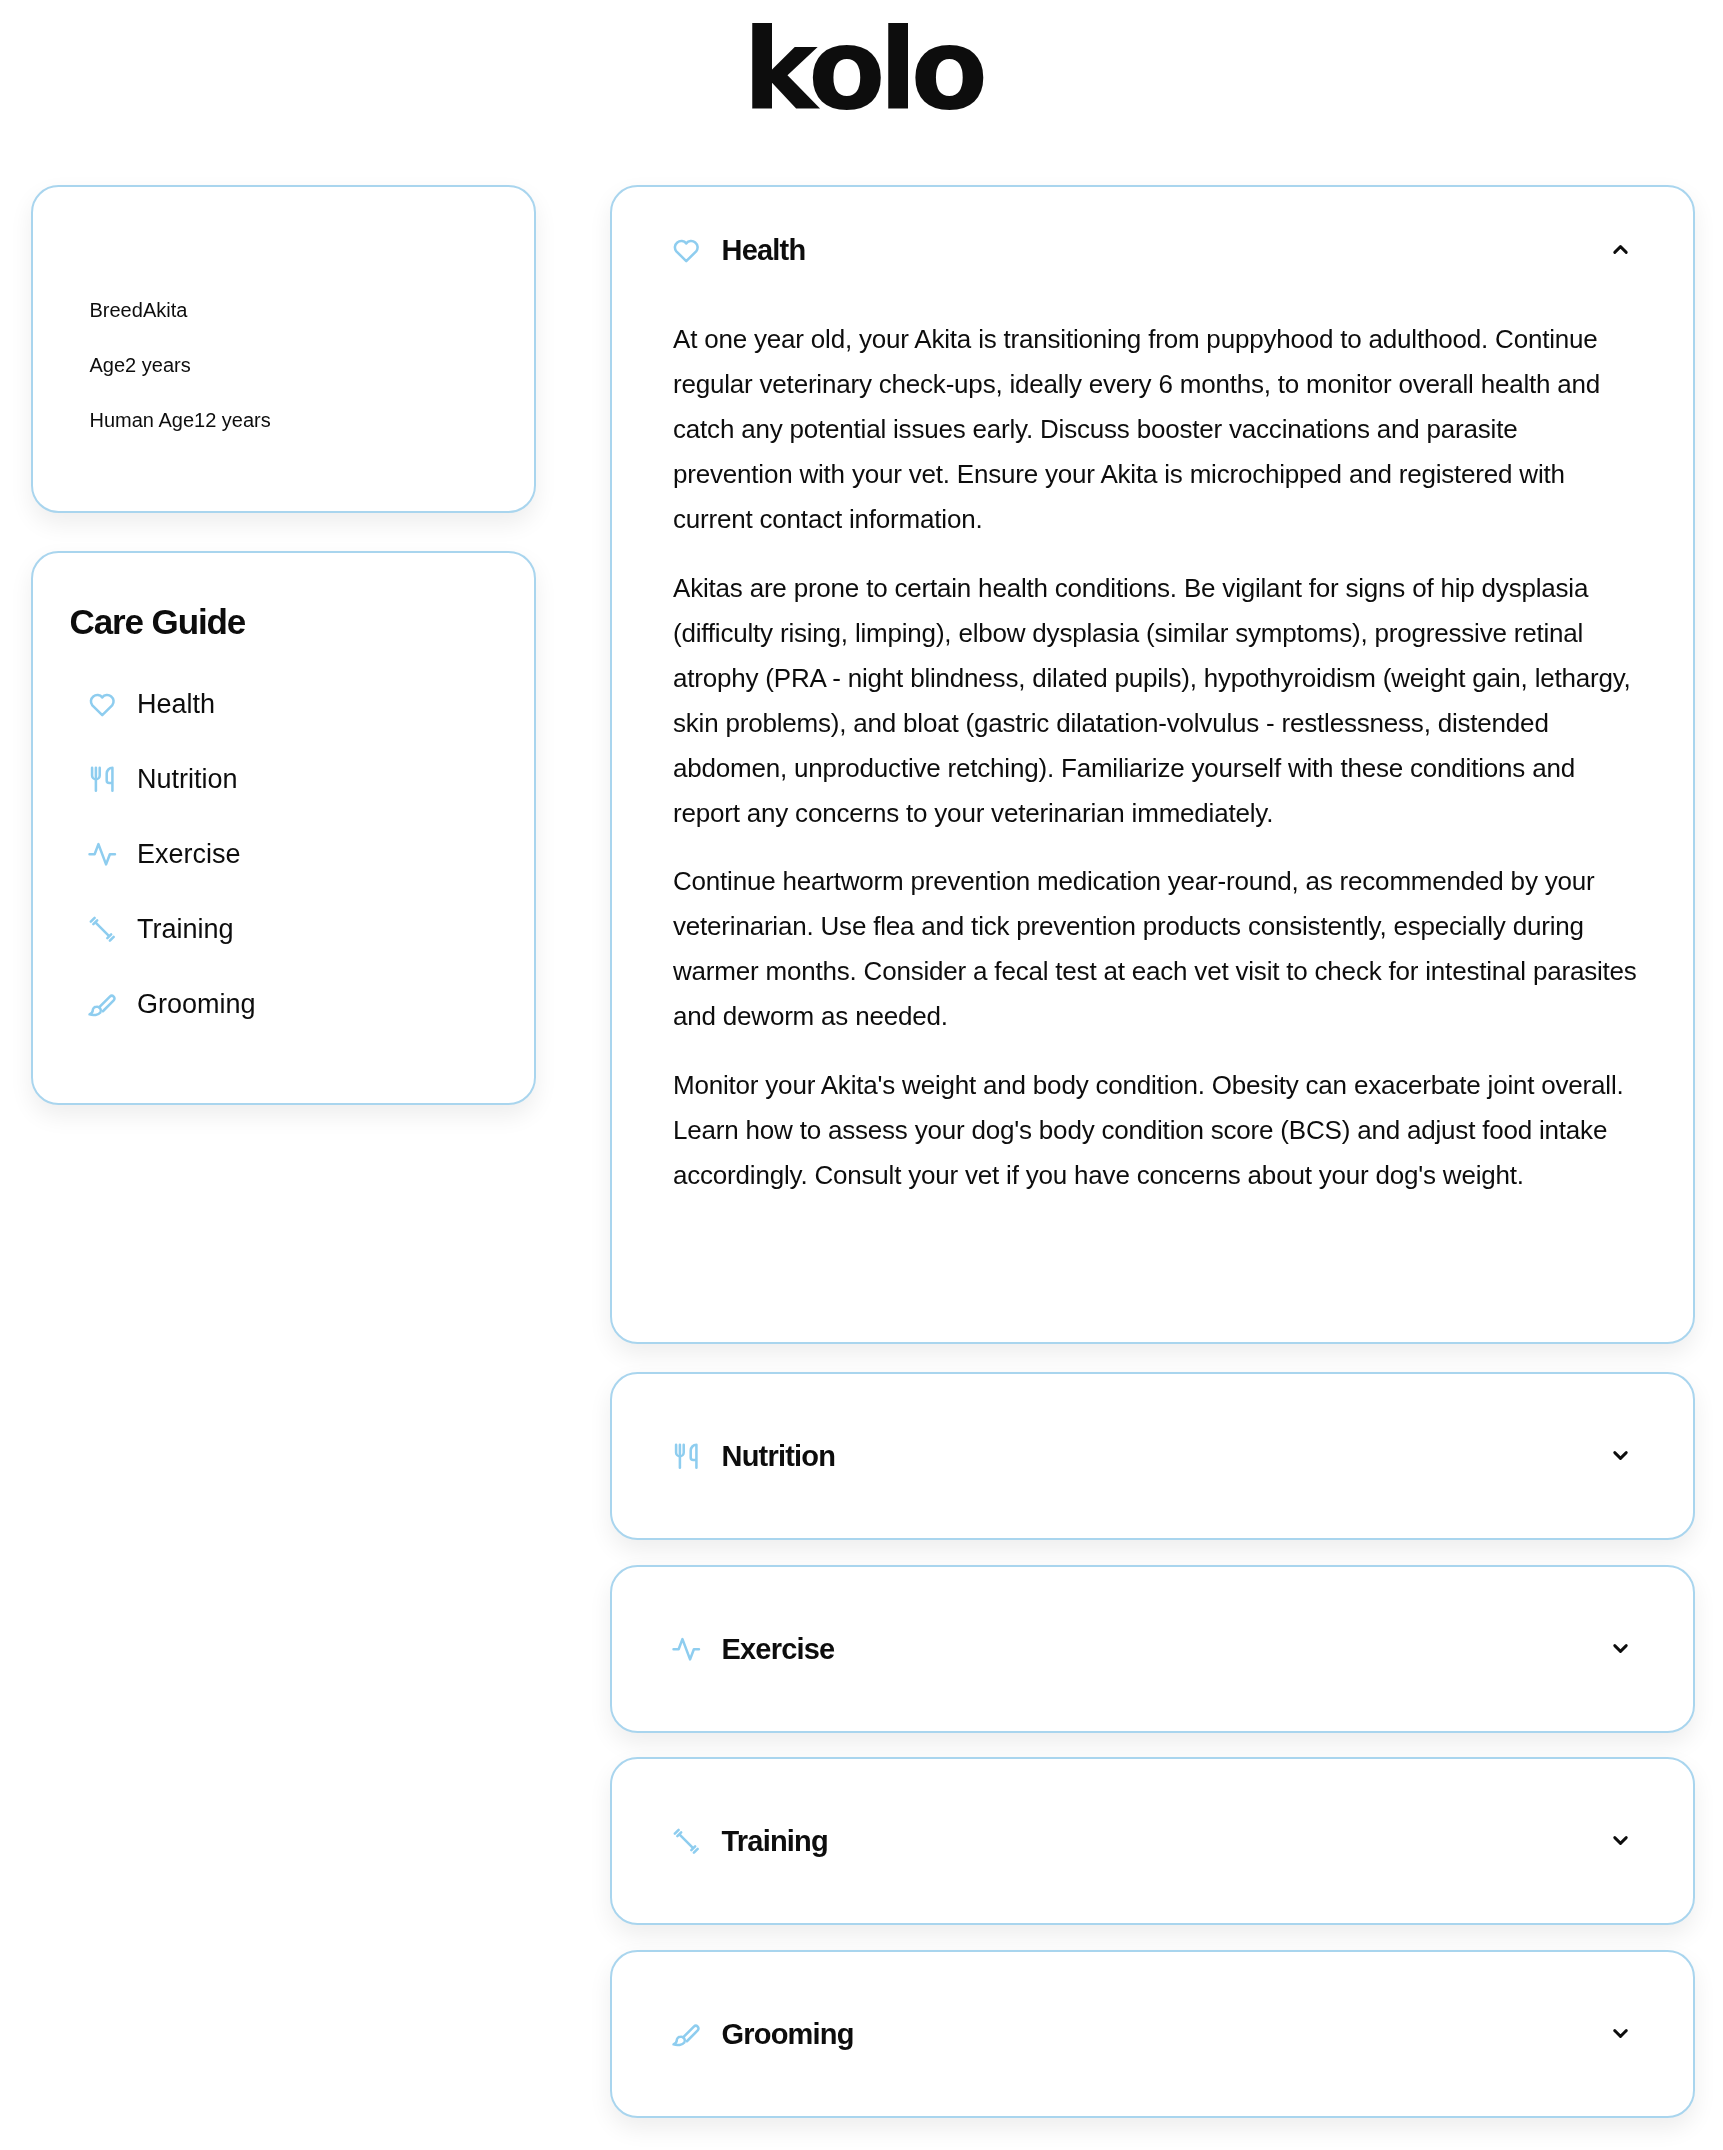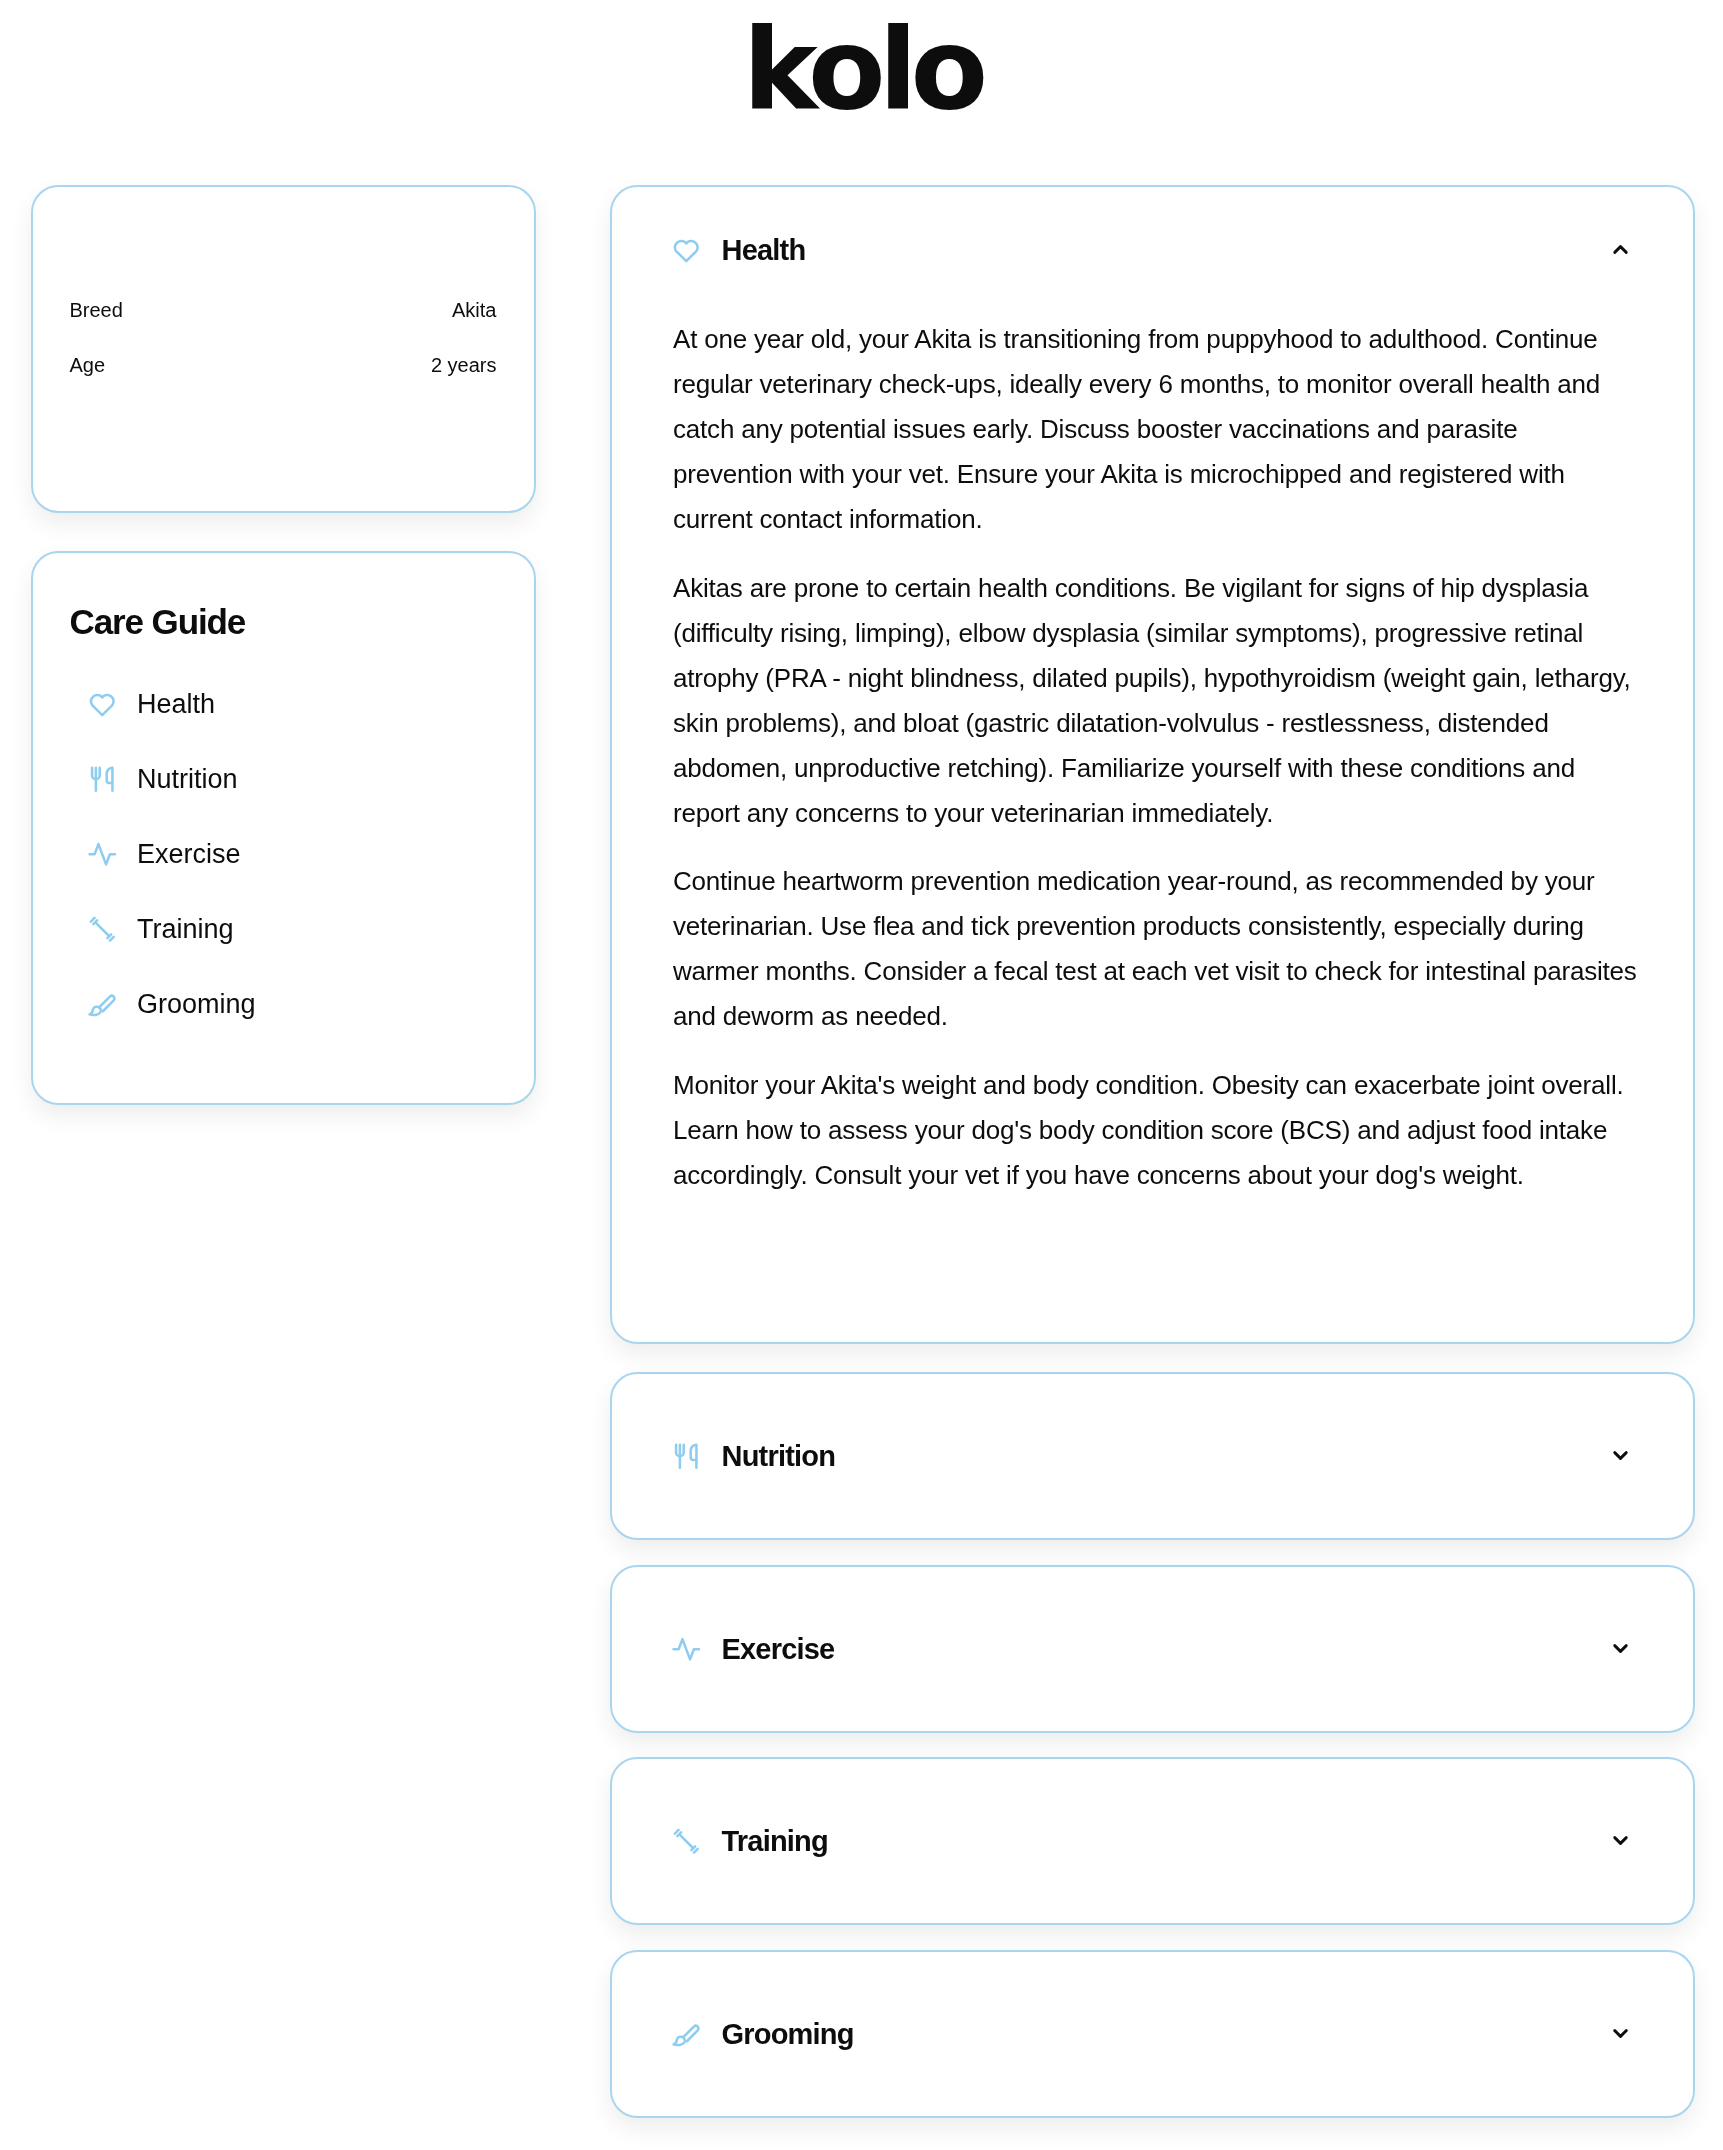--- a/index.html
+++ b/index.html
@@ -15,21 +15,21 @@
     .card {
       position: absolute; background: #ffffff;
       border: 2.3px solid #a9d5ee; border-radius: 27.4px;
       box-shadow: 0 10.7px 23px rgba(0,0,0,0.07);
     }
 
     
     .profile { left: 30.5px; top: 185px; width: 505px; height: 328px; padding: 72px 37px 0 37px; }
     .card-title { font-size: 35px; font-weight: bold; letter-spacing: -1.1px; line-height: 38px; }
     .profile .rows { margin-top: 24.4px; }
-    .profile .row { display: flex; justify-content: space-between; align-items: center; height: 55px; font-size: 20px; }
+    .profile .row { display: flex; align-items: center; height: 55px; font-size: 20px; margin-left: 20px; }
     .profile .row .k { font-weight: normal; }
     .profile .row .v { font-weight: normal; }
 
     
     .guide { left: 30.5px; top: 551px; width: 505px; height: 554px; padding: 50px 37px 0 37px; }
     .guide .items { margin-top: 26px; }
     .guide .item { display: flex; align-items: center; height: 75px; padding-left: 17px; cursor: pointer; }
     .guide .item .ico { width: 30.5px; height: 30.5px; margin-right: 20px; display: flex; align-items: center; justify-content: center; }
     .guide .item .lbl { font-size: 27px; }
 
@@ -61,20 +61,24 @@
 <section class="card profile">
   <div class="rows">
     <div class="row">
       <span class="k">Breed</span>
       <span class="v">Akita</span>
     </div>
     <div class="row">
       <span class="k">Age</span>
       <span class="v">2 years</span>
     </div>
+    <div class="row">
+      <span class="k">Human Age</span>
+      <span class="v">12 years</span>
+    </div>
   </div>
 </section>
 
 <nav class="card guide">
   <h2 class="card-title">Care Guide</h2>
   <div class="items">
     <div class="item">
       <span class="ico">
         <svg viewBox="0 0 24 24">
             <path d="M12 20.5 4.2 12.9A4.8 4.8 0 0 1 12 6.6a4.8 4.8 0 0 1 7.8 6.3Z"></path>

